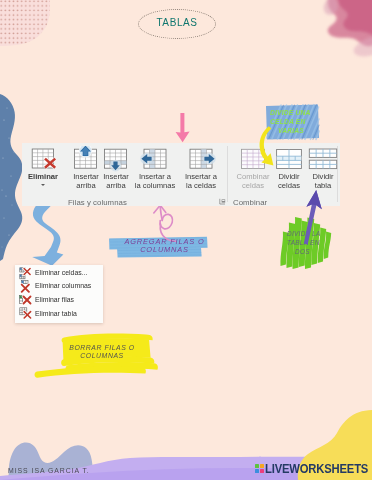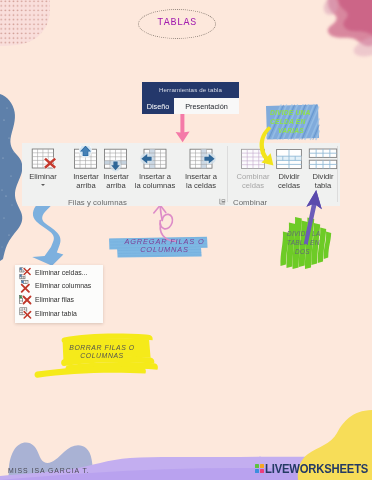--- a/index.html
+++ b/index.html
@@ -5,22 +5,22 @@
   html,body{margin:0;padding:0;}
   body{width:372px;height:480px;overflow:hidden;background:#fde8dc;
        font-family:"Liberation Sans",sans-serif;position:relative;}
   #stage{position:absolute;inset:0;width:372px;height:480px;overflow:hidden;}
   .bg{position:absolute;inset:0;width:372px;height:480px;}
 
   
   #title-pill{position:absolute;left:138px;top:9px;width:78px;height:30px;
       border:1.1px dotted #8d8077;border-radius:42px/16px;display:flex;align-items:center;justify-content:center;
       box-sizing:border-box;}
-  #title-pill span{font-family:Liberation Mono, monospace;font-size:14.5px;letter-spacing:0.6px;margin-bottom:6px;
-      color:#a21caf;font-variant:small-caps;text-transform:lowercase;}
+  #title-pill span{font-family:Liberation Sans, sans-serif;font-size:14.5px;letter-spacing:0.6px;margin-bottom:6px;
+      color:#0f766e;font-variant:small-caps;text-transform:lowercase;}
 
   
   #tooltabs{position:absolute;left:142px;top:82px;width:97px;}
   #tooltab-title{background:#24386b;color:#d9dde8;font-size:6.2px;text-align:center;
       height:16px;line-height:16px;letter-spacing:.1px;}
   #tooltab-row{display:flex;height:16px;}
   #tab-diseno{background:#24386b;color:#fff;font-size:7.3px;display:flex;align-items:center;
       justify-content:center;width:32px;}
   #tab-present{background:#f8f8f8;color:#23272e;font-size:7.3px;display:flex;align-items:center;
       justify-content:center;width:65px;}
@@ -128,32 +128,25 @@
       <path d="M0,480 C30,477 60,475 90,473 C140,469.6 190,468 240,468 C300,468 340,469 372,468.4 L372,480 Z" fill="#b9a2ef"></path>
 
       <path d="M372,410 C352,410.5 343,422 337,433 C331,444 318,447 308,454 C300,459.6 297,469 298,480 L372,480 Z" fill="#f7dd58"></path>
     </g>
   </svg>
 
   <div id="title-pill">
     <span>TABLAS</span>
   </div>
 
-  <div id="tooltabs">
-    <div id="tooltab-title">Herramientas de tabla</div>
-    <div id="tooltab-row">
-      <div id="tab-diseno">Diseño</div>
-      <div id="tab-present">Presentación</div>
-    </div>
-  </div>
 
   <div id="ribbon">
     <div class="sep" style="left:205px;top:3px;bottom:4px;"></div>
     <div class="sep" style="left:315px;top:3px;bottom:4px;"></div>
-    <div class="btn" style="left:-1px;top:3px;width:44px;">
+    <div class="btn" style="left:-1px;top:3px;width:44px;font-weight:bold;">
       <svg width="44" height="26" viewBox="0 0 44 26" style="display:block;margin:0 auto">
           <rect x="11.2" y="3" width="21.4" height="19" fill="#fefefe" stroke="#6f6f6f" stroke-width="0.8"></rect>
           <g stroke="#a0a0a0" stroke-width="0.55">
             <line x1="11.2" y1="6.8" x2="32.6" y2="6.8"></line>
             <line x1="11.2" y1="10.6" x2="32.6" y2="10.6"></line>
             <line x1="11.2" y1="14.4" x2="32.6" y2="14.4"></line>
             <line x1="11.2" y1="18.2" x2="32.6" y2="18.2"></line>
             <line x1="16.55" y1="3" x2="16.55" y2="22"></line>
             <line x1="21.9" y1="3" x2="21.9" y2="22"></line>
             <line x1="27.25" y1="3" x2="27.25" y2="22"></line>

